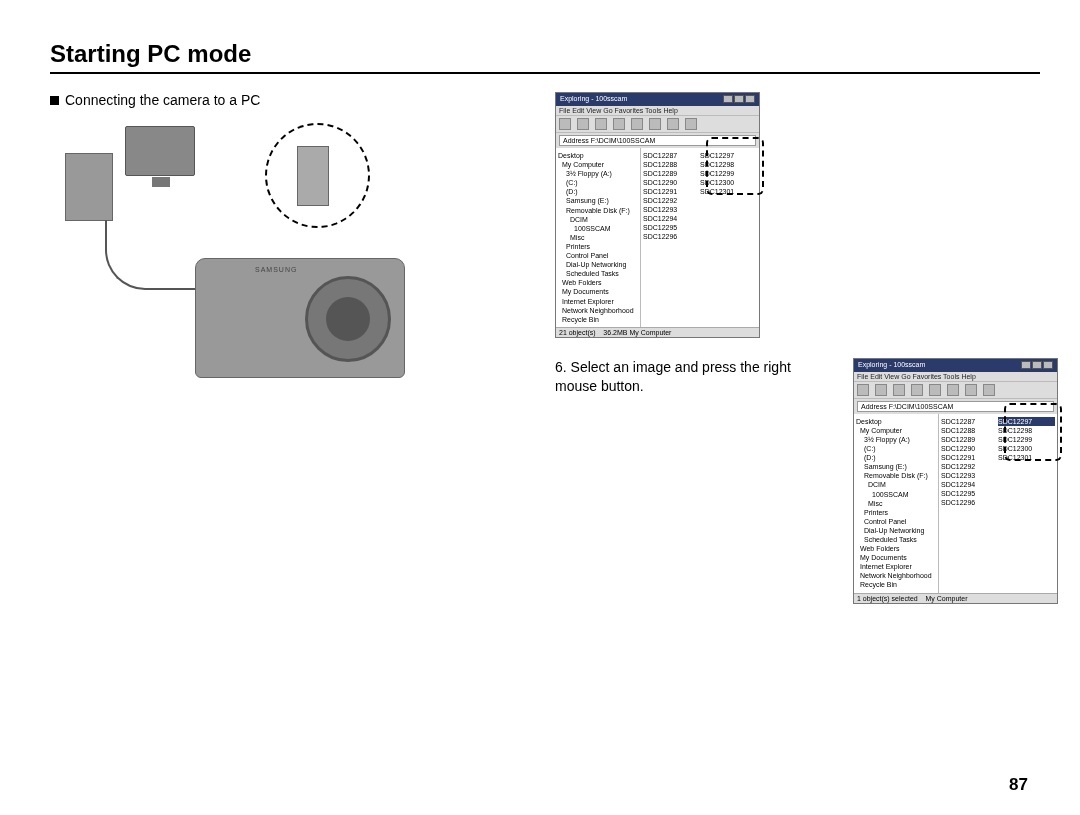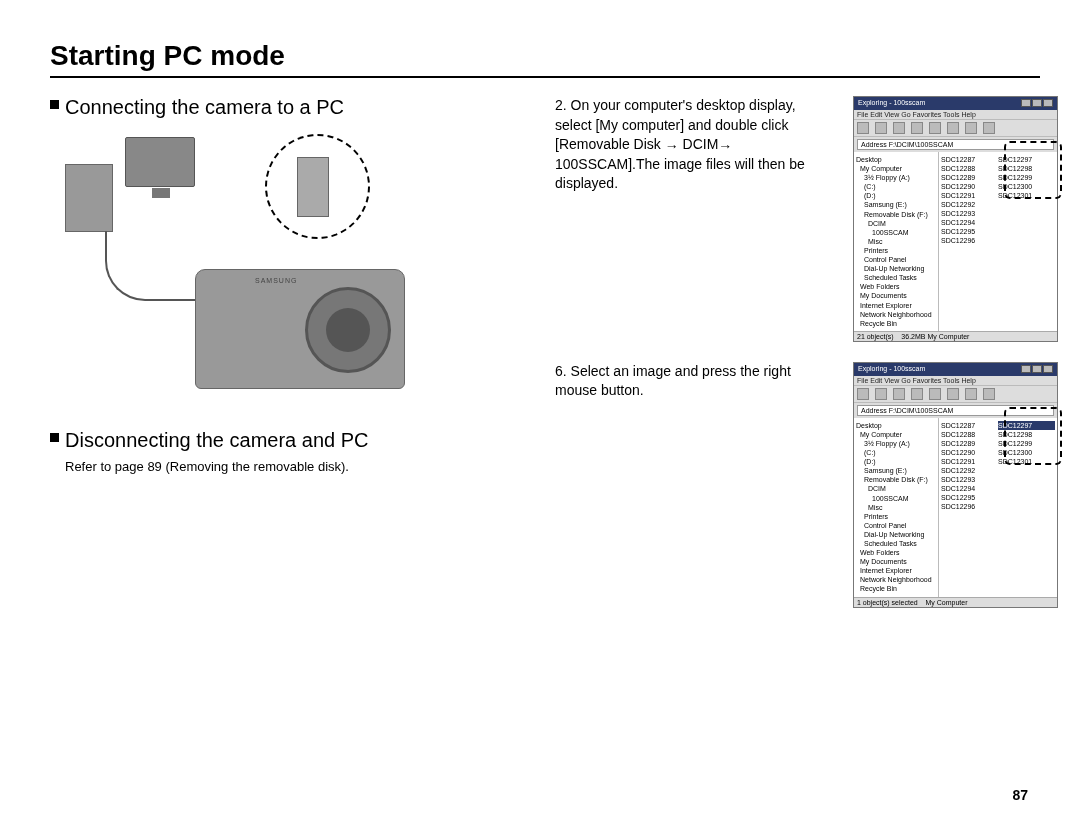--- a/index.html
+++ b/index.html
@@ -6,39 +6,39 @@
     body {
       font-family: Arial, Helvetica, sans-serif;
       color: #000;
       background: #fff;
       width: 1080px;
       height: 815px;
       position: relative;
       padding: 40px 40px 20px 50px;
     }
     .page-title {
-      font-size: 28px;
+      font-size: 24px;
       font-weight: bold;
       border-bottom: 2px solid #000;
       padding-bottom: 4px;
       margin-bottom: 18px;
       width: 990px;
     }
     .content {
       display: flex;
       gap: 30px;
     }
     .col {
       flex: 1;
     }
     .col-left { flex: 0 0 460px; }
     .col-right { flex: 1; }
 
     .block-heading {
-      font-size: 20px;
+      font-size: 14px;
       margin-bottom: 6px;
       display: flex;
       align-items: flex-start;
       gap: 6px;
     }
     .bullet {
       display: inline-block;
       width: 9px; height: 9px;
       background: #000;
       margin-top: 4px;
@@ -117,23 +117,23 @@
     .explorer .status{background:#ddd;border-top:1px solid #aaa;padding:1px 3px;}
     .dashed-highlight{
       position:absolute; border:2px dashed #000; border-radius:6px;
       pointer-events:none;
     }
 
     .disconnect-section { margin-top: 10px; }
 
     .page-number {
       position: absolute;
-      bottom: 12px;
+      bottom: 20px;
       right: 52px;
-      font-size: 14px;
+      font-size: 17px;
       font-weight: bold;
     }
   </style>
 </head>
 <body>
 
 <h1 class="page-title">Starting PC mode</h1>
 
 <div class="content">
 
@@ -147,34 +147,26 @@
       <div class="monitor"></div>
       <div class="tower"></div>
       <div class="cable"></div>
       <div class="connector-circle"></div>
       <div class="connector-inner"></div>
       <div class="camera-body"></div>
       <div class="camera-lens"></div>
       <div class="camera-brand">SAMSUNG</div>
     </div>
 
-    <div class="disconnect-section">
-      <div class="block-heading">
-        <span class="bullet"></span>
-        <span>Disconnecting the camera and PC</span>
-      </div>
-      <div class="sub-text">Refer to page 89 (Removing the removable disk).</div>
-    </div>
   </div>
 
   <div class="col col-right">
 
 
     <div class="step">
-      <div class="step-text">2. On your computer's desktop display, select [My computer] and double click [Removable Disk → DCIM→ 100SSCAM].The image files will then be displayed.</div>
       <div style="position:relative;">
         <div class="explorer">
           <div class="titlebar">
             <span>Exploring - 100sscam</span>
             <span class="win-btns"><span></span><span></span><span></span></span>
           </div>
           <div class="menubar">File  Edit  View  Go  Favorites  Tools  Help</div>
           <div class="toolbar">
               <i></i>
               <i></i>

